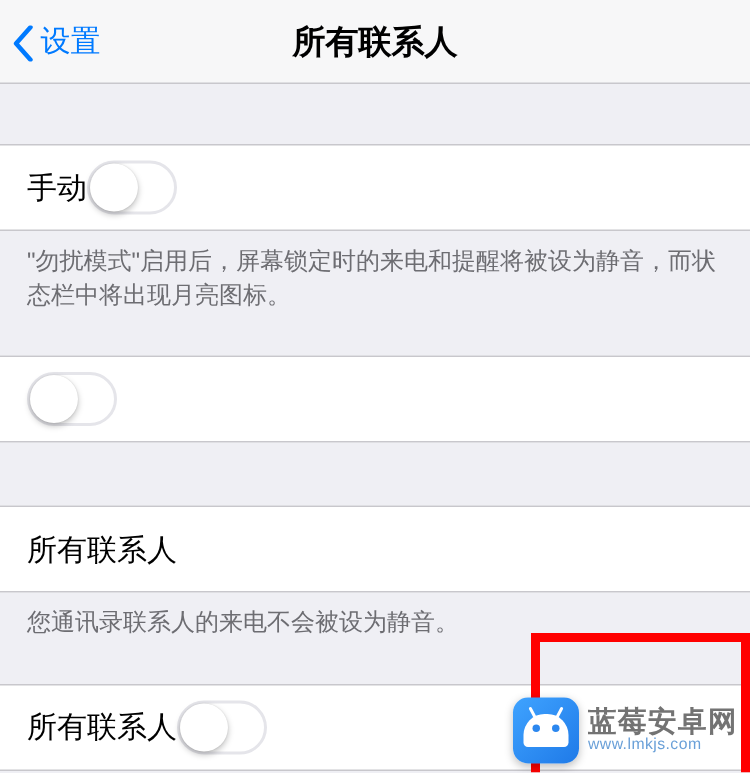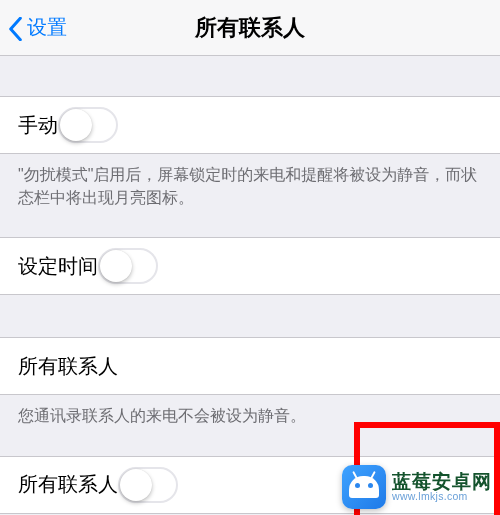--- a/index.html
+++ b/index.html
@@ -115,21 +115,21 @@
     .wm-ant-l, .wm-ant-r {
       position: absolute;
       width: 2px; height: 8px;
       background: #fff;
       top: 6px;
       border-radius: 2px;
     }
     .wm-ant-l { left: 12px; transform: rotate(-28deg); }
     .wm-ant-r { right: 12px; transform: rotate(28deg); }
     .wm-text { display: flex; flex-direction: column; line-height: 1.05; }
-    .wm-text .zh { font-size: 19px; font-weight: 700; color: #14532d; letter-spacing: 1px; }
+    .wm-text .zh { font-size: 19px; font-weight: 700; color: #737373; letter-spacing: 1px; }
     .wm-text .en { font-size: 10.5px; color: #6aa0d8; letter-spacing: 0.3px; }
   </style>
 </head>
 <body>
 
 <div class="header">
   <div class="back">
     <svg viewBox="0 0 12 20">
         <path d="M10 1 L2 10 L10 19" stroke="#007aff" stroke-width="2.5" fill="none" stroke-linecap="round" stroke-linejoin="round"></path>
       </svg>
@@ -145,21 +145,20 @@
     <span>手动</span>
     <div class="toggle"></div>
   </div>
 </div>
 <div class="footer">"勿扰模式"启用后，屏幕锁定时的来电和提醒将被设为静音，而状态栏中将出现月亮图标。</div>
 
 <div class="spacer" style="height:28px"></div>
 
 <div class="group">
   <div class="row">
-    <span>设定时间</span>
     <div class="toggle"></div>
   </div>
 </div>
 
 <div class="spacer" style="height:42px"></div>
 
 <div class="group">
   <div class="row">
     <span>所有联系人</span>
   </div>

